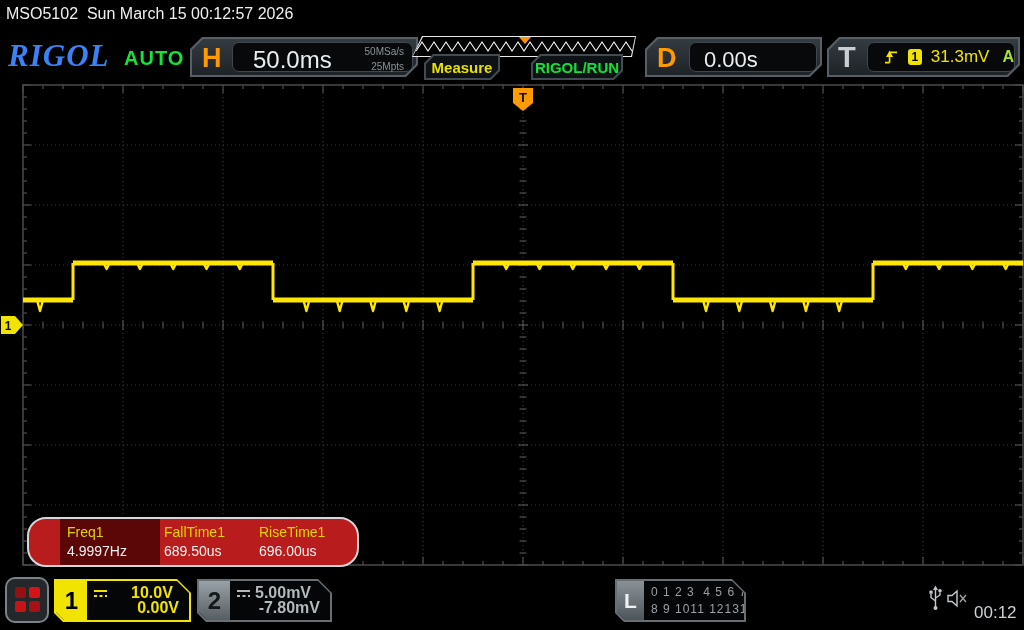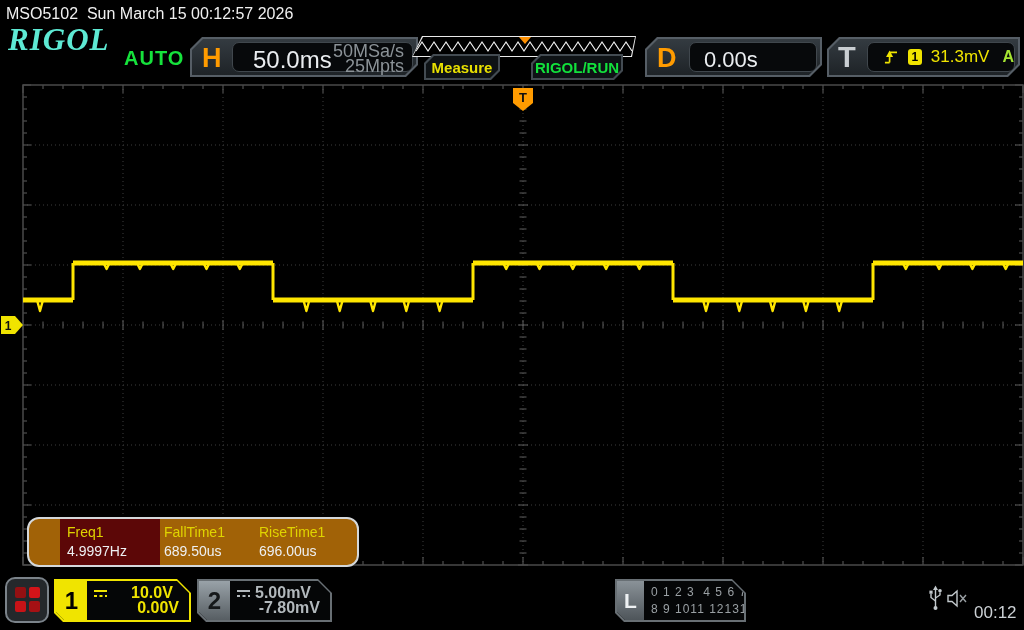--- a/index.html
+++ b/index.html
@@ -3,34 +3,34 @@
 <meta charset="utf-8">
 <style>
   html,body{margin:0;padding:0;background:#000;}
   #screen{position:relative;width:1024px;height:630px;background:#000;overflow:hidden;
           font-family:"Liberation Sans",sans-serif;-webkit-font-smoothing:antialiased;}
   .abs{position:absolute;}
   
   #sysbar{left:0;top:0;width:1024px;height:30px;}
   #sysbar .txt{left:6px;top:5px;color:#f0f0f0;font-size:16px;white-space:pre;}
   
-  #logo{left:8px;top:22px;font-family:"Liberation Serif",serif;font-weight:bold;font-style:italic;
-        font-size:31px;color:#5eead4;letter-spacing:1px;}
+  #logo{left:8px;top:38px;font-family:"Liberation Serif",serif;font-weight:bold;font-style:italic;
+        font-size:31px;color:#3b82f6;letter-spacing:1px;}
   #mode{left:124px;top:47px;font-size:20px;font-weight:bold;color:#16e23c;letter-spacing:1px;}
   .cham{clip-path:polygon(12px 0,100% 0,100% calc(100% - 12px),calc(100% - 12px) 100%,0 100%,0 12px);background:#565e66;}
   .cham-in{position:absolute;inset:2px;clip-path:polygon(11px 0,100% 0,100% calc(100% - 11px),calc(100% - 11px) 100%,0 100%,0 11px);
            background:linear-gradient(#343b41,#1e2327);}
   .cham2{clip-path:polygon(0 0,calc(100% - 14px) 0,100% 14px,100% 100%,9px 100%,0 calc(100% - 9px));}
   .cham2-in{position:absolute;inset:2px;clip-path:polygon(0 0,calc(100% - 12px) 0,100% 12px,100% 100%,8px 100%,0 calc(100% - 8px));background:#050607;}
   .hletter{position:absolute;left:10px;top:4px;font-size:27px;font-weight:bold;color:#ff9b00;}
   .vpanel{position:absolute;top:3px;right:3px;bottom:3px;background:#07090b;border:1px solid #40474d;border-radius:7px;}
   #hbox{left:190px;top:37px;width:228px;height:40px;}
   #hbox .vpanel{left:40px;}
   #hval{position:absolute;left:20px;top:3px;font-size:24px;color:#eaedf0;}
-  #hsr{position:absolute;right:8px;top:1px;text-align:right;font-size:18px;color:#8b9297;line-height:15px;}
+  #hsr{position:absolute;right:8px;top:1px;text-align:right;font-size:10px;color:#8b9297;line-height:15px;}
   #dbox{left:645px;top:37px;width:177px;height:40px;}
   #dbox .vpanel{left:42px;}
   #dval{position:absolute;left:14px;top:4px;font-size:22px;color:#eaedf0;}
   #tbox{left:827px;top:37px;width:193px;height:40px;}
   #tbox .hletter{color:#c9ced2;font-size:29px;top:2px;left:9px;}
   #tbox .vpanel{left:38px;display:flex;align-items:center;gap:9px;padding-left:16px;}
   .trigbadge{width:15px;height:16px;background:#f0e400;border-radius:3px;color:#000;font-size:12px;
              font-weight:bold;text-align:center;line-height:16px;}
   #tlevel{color:#f0e400;font-size:17px;}
   #tmode{color:#a5e432;font-size:16px;font-weight:bold;margin-left:4px;}
@@ -41,22 +41,22 @@
   #ptri{position:absolute;left:107px;top:1px;width:0;height:0;border-left:6px solid transparent;
         border-right:6px solid transparent;border-top:7px solid #ff9000;}
   .hbtn{top:54px;height:26px;background:#434b52;clip-path:polygon(9px 0,100% 0,100% calc(100% - 9px),calc(100% - 9px) 100%,0 100%,0 9px);}
   .hbtn-in{position:absolute;inset:2px;background:#0e1215;clip-path:polygon(8px 0,100% 0,100% calc(100% - 8px),calc(100% - 8px) 100%,0 100%,0 8px);
            display:flex;align-items:center;justify-content:center;font-size:15px;font-weight:bold;}
   #btn-measure{left:424px;width:76px;}
   #btn-measure .hbtn-in{color:#e8e000;}
   #btn-stoprun{left:531px;width:92px;}
   #btn-stoprun .hbtn-in{color:#12e23c;}
   
-  #meas{left:27px;top:517px;width:328px;height:46px;background:#a16207;border:2px solid #d4d8db;
-        border-radius:12px;}
+  #meas{left:27px;top:517px;width:328px;height:46px;background:#b91c1c;border:2px solid #d4d8db;
+        border-radius:19px;}
   #meas .redcell{position:absolute;left:31px;top:0;bottom:0;width:100px;background:#5c0707;}
   .mcol{position:absolute;top:0;height:100%;}
   .mcol .lbl{position:absolute;top:5px;font-size:14px;color:#e0d400;white-space:nowrap;}
   .mcol .val{position:absolute;top:24px;font-size:14px;color:#eef0f2;white-space:nowrap;}
   
   #menubtn{left:5px;top:577px;width:44px;height:46px;background:#24282b;border:2px solid #7b838a;
            border-radius:10px;box-sizing:border-box;}
   #menubtn .sq{position:absolute;width:11px;height:11px;border-radius:2px;}
   .chbox{top:579px;height:43px;}
   #ch1{left:54px;width:137px;background:#f0e400;}

